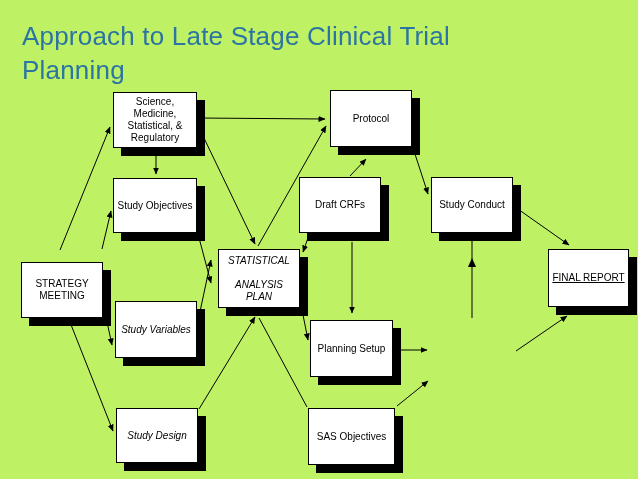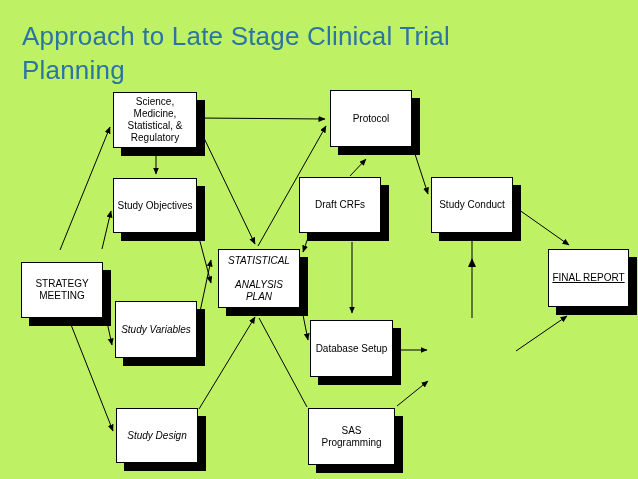--- a/index.html
+++ b/index.html
@@ -97,17 +97,17 @@
   <div class="node n-study-objectives">Study Objectives</div>
   <div class="node n-draft-crfs">Draft CRFs</div>
   <div class="node n-study-conduct">Study Conduct</div>
   <div class="node n-strategy-meeting">STRATEGY
 MEETING</div>
   <div class="node n-sap">STATISTICAL
 
 ANALYSIS PLAN</div>
   <div class="node n-final-report">FINAL REPORT</div>
   <div class="node n-study-variables">Study Variables</div>
-  <div class="node n-database-setup">Database Setup</div>
+  <div class="node n-database-setup">Planning Setup</div>
   <div class="node n-study-design">Study Design</div>
-  <div class="node n-sas-programming">SAS Programming</div>
+  <div class="node n-sas-programming">SAS Objectives</div>
 
 </div>
 
 </body></html>

